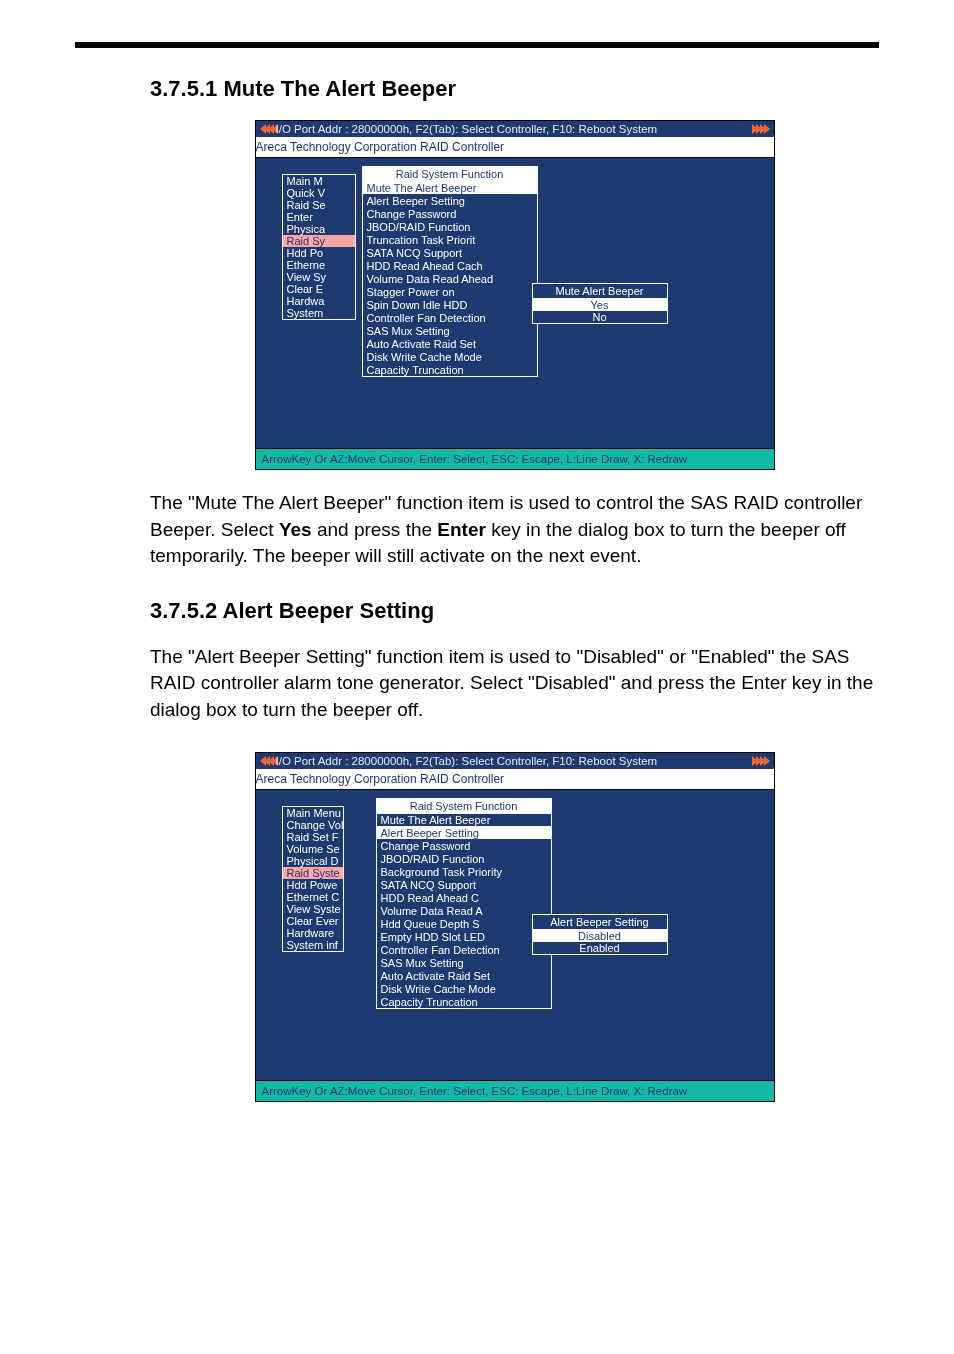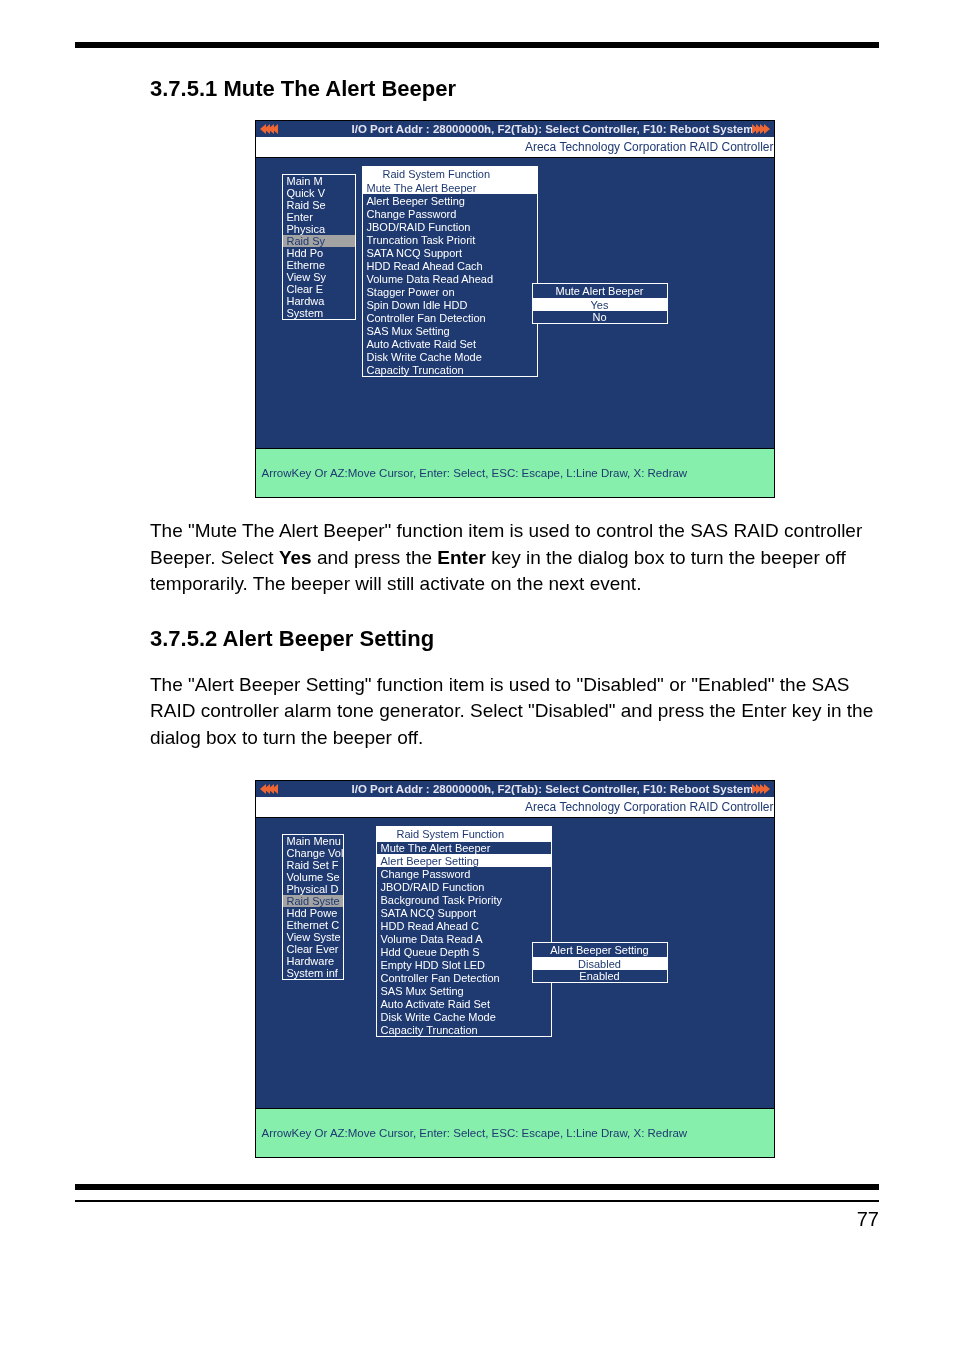--- a/index.html
+++ b/index.html
@@ -9,35 +9,35 @@
   .thick-line { border-bottom: 6px solid #000; margin-top: 2px; }
   .content { padding: 28px 0 0 75px; }
   h2.section { font-size: 22px; font-weight: bold; margin: 0 0 18px 0; }
   p.body { font-size: 19px; line-height: 1.4; margin: 20px 0 28px 0; }
   .bios-box { width: 520px; margin: 0 auto 8px auto; border: 1px solid #000; background: #fff; font-family: Arial, sans-serif; font-size: 12px; color: #fff; }
   .bios-top { background: #1f3971; padding: 2px 4px; display: flex; align-items: center; }
   .arrows { display: flex; gap: -2px; }
   .arrow { width: 0; height: 0; border-top: 5px solid transparent; border-bottom: 5px solid transparent; display: inline-block; }
   .arrow.left { border-right: 6px solid #e63; margin-right: -2px; }
   .arrow.right { border-left: 6px solid #e63; margin-left: -2px; }
-  .bios-top-text { flex: 1; text-align: right; color: #e6e6f2; font-size: 11.5px; font-weight: bold; }
-  .bios-sub { background: #fff; color: #1f3971; text-align: right; padding: 3px 0; font-size: 12px; border-bottom: 1px solid #000; }
+  .bios-top-text { flex: 1; text-align: left; color: #e6e6f2; font-size: 11.5px; }
+  .bios-sub { background: #fff; color: #1f3971; text-align: left; padding: 3px 0; font-size: 12px; border-bottom: 1px solid #000; }
   .bios-body { background: #1f3971; position: relative; height: 290px; overflow: hidden; }
   .menu-col { position: absolute; left: 26px; top: 16px; border: 1px solid #fff; background: #1f3971; padding: 0; font-size: 11px; }
   .menu-col .mi { padding: 0px 4px; white-space: nowrap; overflow: hidden; }
-  .menu-col .mi.sel { background: #a3a3a3; color: #1f3971; }
+  .menu-col .mi.sel { background: #fca5a5; color: #1f3971; }
   .func-col { position: absolute; left: 106px; top: 8px; border: 1px solid #fff; background: #1f3971; width: 176px; font-size: 11px; }
-  .func-col .ft { background: #fff; color: #1f3971; padding: 1px 20px; }
+  .func-col .ft { background: #fff; color: #1f3971; padding: 1px 4px; text-align: center; }
   .func-col .fi { padding: 0px 4px; border-top: 1px solid rgba(255,255,255,0); white-space: nowrap; overflow: hidden; }
   .func-col .fi.sel { background: #fff; color: #1f3971; }
   .popup { position: absolute; border: 1px solid #fff; background: #1f3971; font-size: 11px; }
   .popup .pt { text-align: center; padding: 1px 6px; border-bottom: 1px solid #fff; white-space: nowrap; }
   .popup .pi { text-align: center; padding: 0px 6px; white-space: nowrap; }
   .popup .pi.sel { background: #fff; color: #1f3971; }
-  .bios-bottom { background: #86efac; color: #1f3971; text-align: left; padding: 18px 6px; font-size: 11.5px; border-top: 1px solid #000; }
+  .bios-bottom { background: #14b8a6; color: #1f3971; text-align: left; padding: 4px 6px; font-size: 11.5px; border-top: 1px solid #000; }
   .page-num { text-align: right; font-size: 20px; margin-top: 26px; padding-top: 8px; border-top: 6px solid #000; }
   .page-num-inner { border-top: 2px solid #000; margin-top: 2px; padding-top: 6px; }
 </style>
 </head>
 <body>
 
 <div class="page">
   <div class="thick-line"></div>
 
   <div class="content">
@@ -164,16 +164,13 @@
             <div class="pt">Alert Beeper Setting</div>
             <div class="pi sel">Disabled</div>
             <div class="pi">Enabled</div>
           </div>
       </div>
       <div class="bios-bottom">ArrowKey Or AZ:Move Cursor, Enter: Select, ESC: Escape, L:Line Draw, X: Redraw</div>
     </div>
 
   </div>
 
-  <div class="page-num">
-    <div class="page-num-inner">77</div>
-  </div>
 </div>
 
 </body></html>

